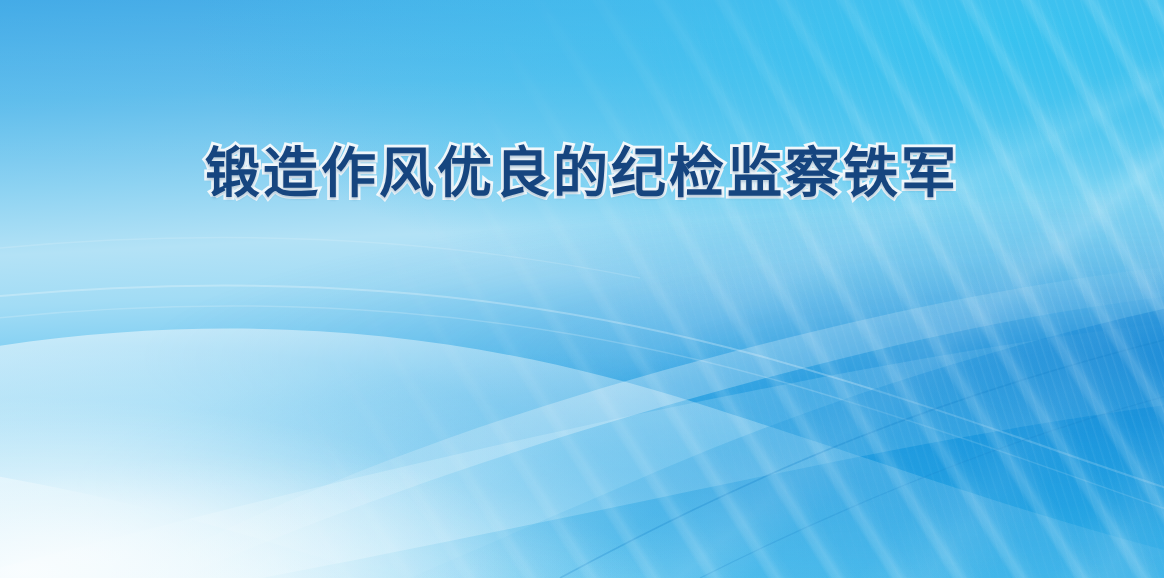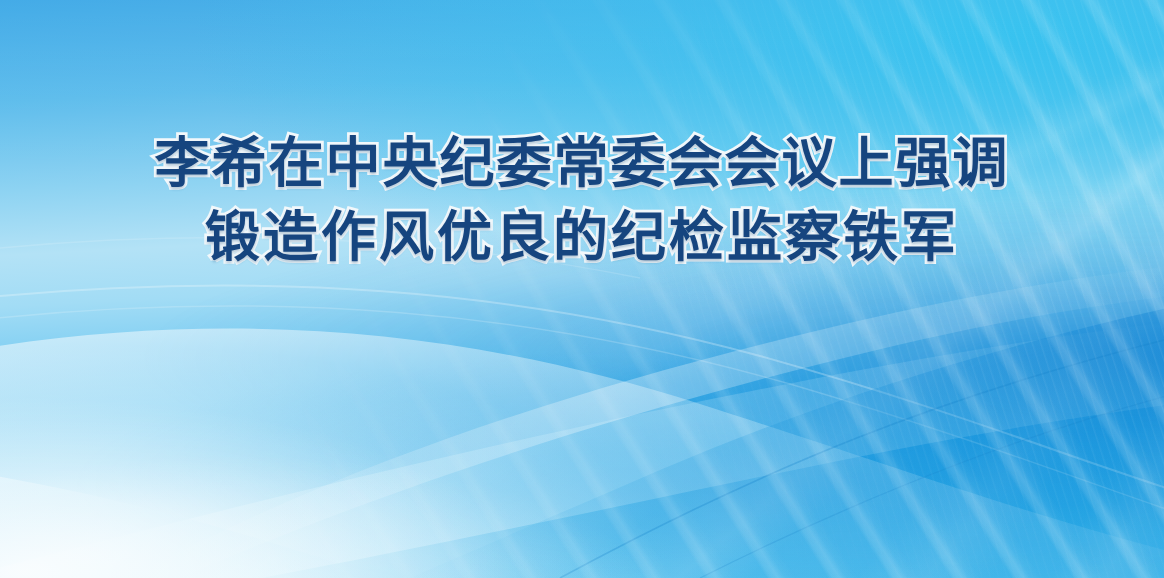--- a/index.html
+++ b/index.html
@@ -187,17 +187,16 @@
     <path d="M560,578 C 760,470 940,394 1204,330" fill="none" stroke="#1580c9" stroke-opacity="0.30" stroke-width="1.6"></path>
     <path d="M700,578 C 880,488 1040,428 1204,386" fill="none" stroke="#1580c9" stroke-opacity="0.22" stroke-width="1.3"></path>
   </svg>
 
   <div class="bg-layer bg-fan-r"></div>
   <div class="bg-layer bg-bands-br"></div>
   <div class="bg-layer bg-ll-wash"></div>
   <div class="bg-layer bg-top-calm"></div>
 
   <div class="headline">
-    <span class="hl-line hl-1">李希在中央纪委常委会会议上强调</span>
     <span class="hl-line hl-3">锻造作风优良的纪检监察铁军</span>
   </div>
 
 </div>
 
 </body></html>

